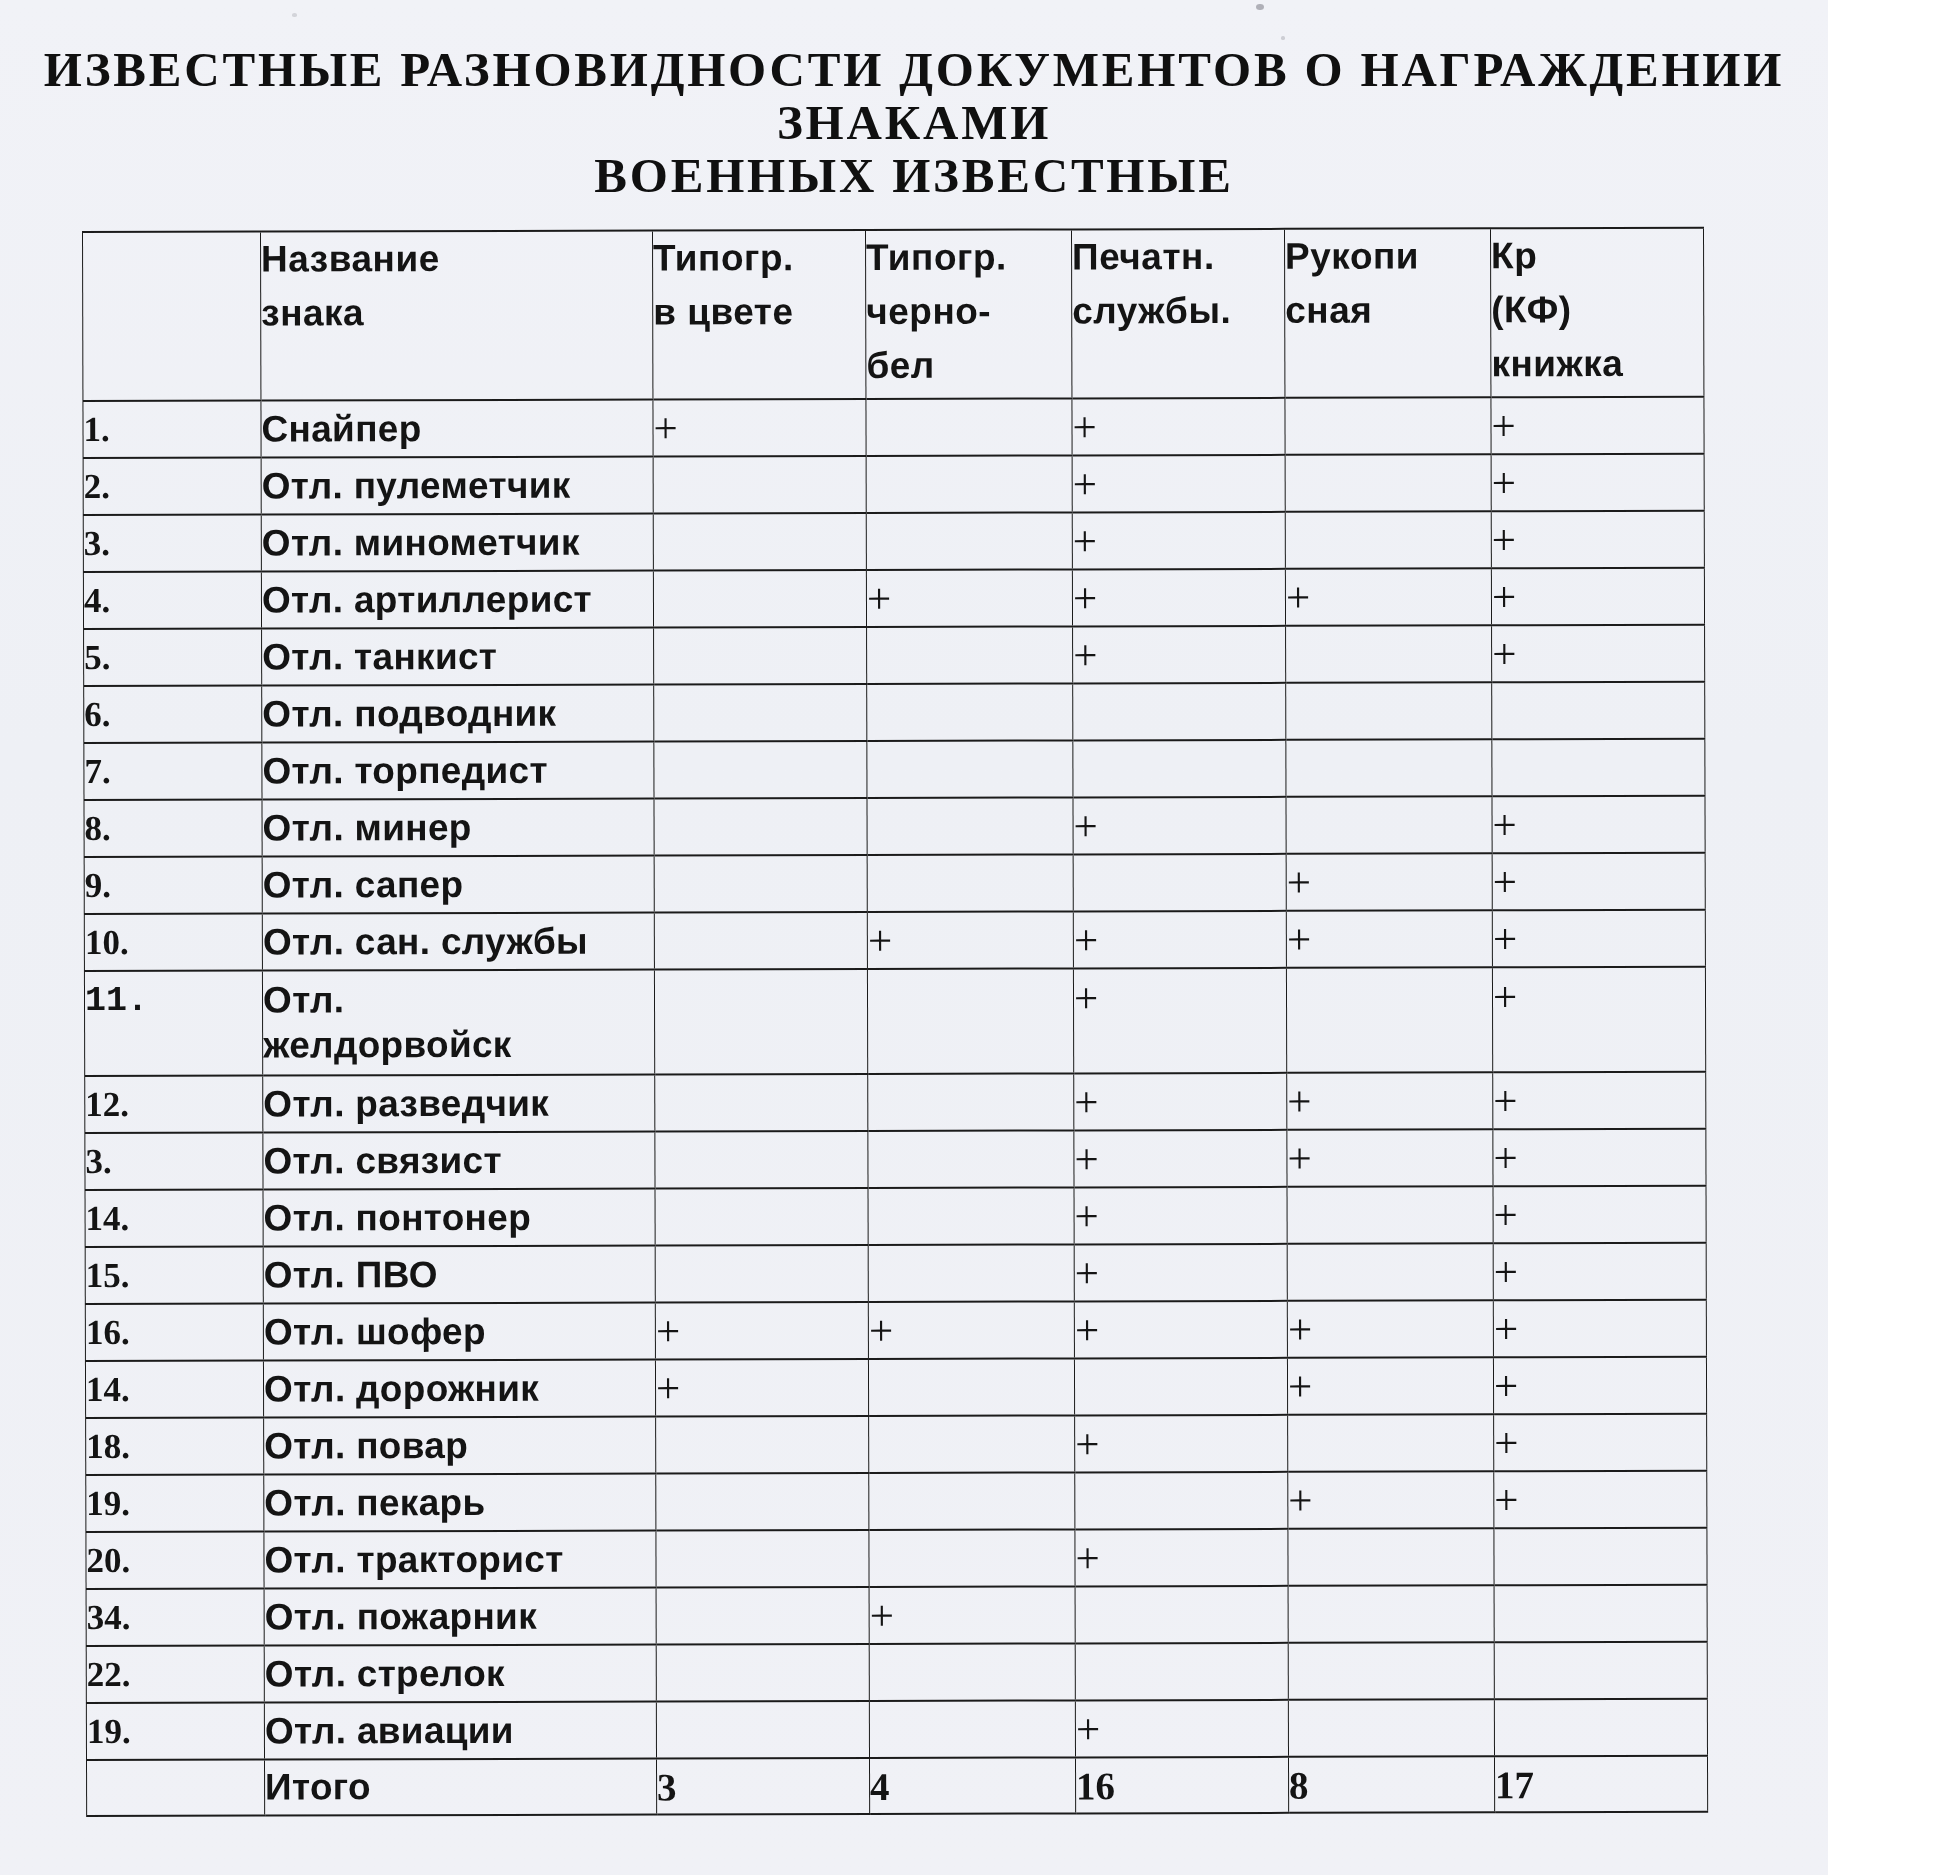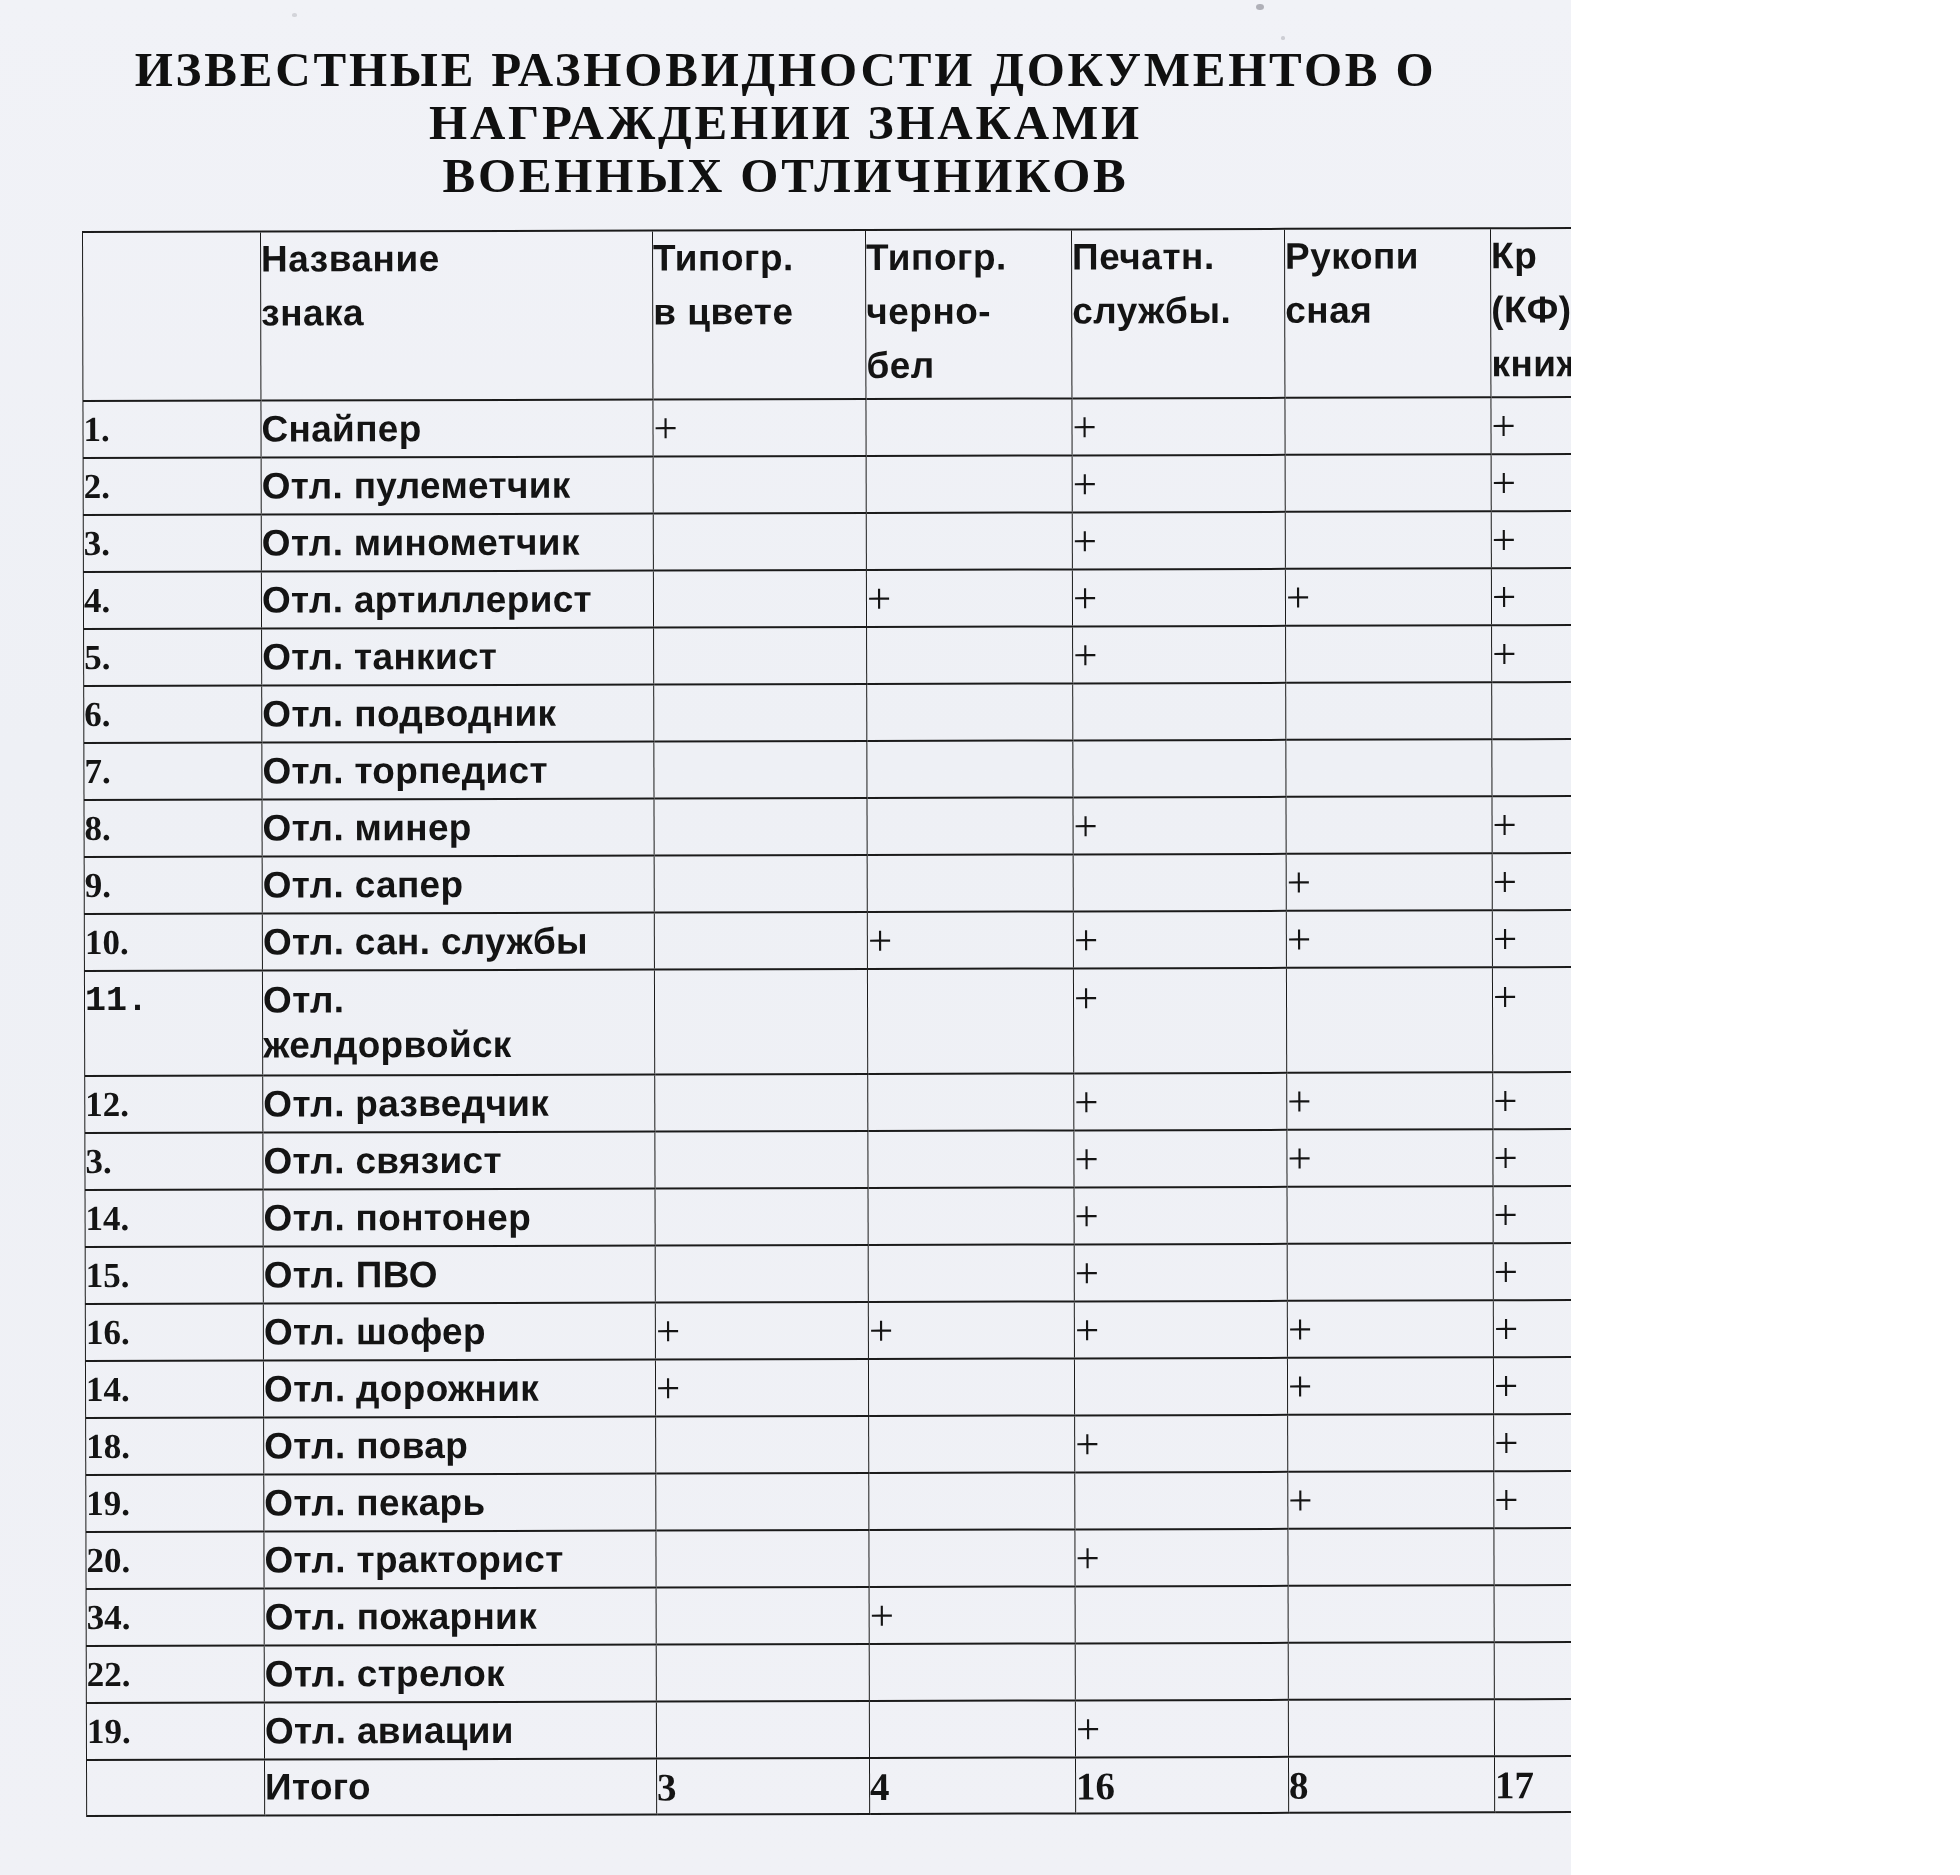--- a/index.html
+++ b/index.html
@@ -1,18 +1,18 @@
 <!DOCTYPE html>
 <html lang="ru" style="font-size:15px"><head>
 <meta charset="utf-8">
 <style>
   html,body{margin:0;padding:0;}
   .page{
     position:relative;
-    width:1571px;height:1876px;
+    width:1828px;height:1876px;
     background:#eff0f6;
     background-image:linear-gradient(180deg,#f1f2f7 0%,#eef0f5 40%,#f0f1f6 100%);
     color:#141414;
     overflow:hidden;
     font-family:"Liberation Serif", serif;
   }
   .title{
     position:absolute;top:43px;left:0;width:100%;
     text-align:center;
     font-family:"Liberation Serif", serif;
@@ -87,21 +87,21 @@
 </head>
 <body>
 
 <div class="page">
   <div class="speck s1"></div>
   <div class="speck s2"></div>
   <div class="speck s3"></div>
 
   <div class="title">
     <div>ИЗВЕСТНЫЕ РАЗНОВИДНОСТИ ДОКУМЕНТОВ О НАГРАЖДЕНИИ ЗНАКАМИ</div>
-    <div>ВОЕННЫХ ОТЛИЧНИКОВ</div>
+    <div>ВОЕННЫХ ИЗВЕСТНЫЕ</div>
   </div>
 
   <table class="awards">
     <colgroup>
       <col style="width:178px">
       <col style="width:392px">
       <col style="width:213px">
       <col style="width:206px">
       <col style="width:213px">
       <col style="width:206px">

